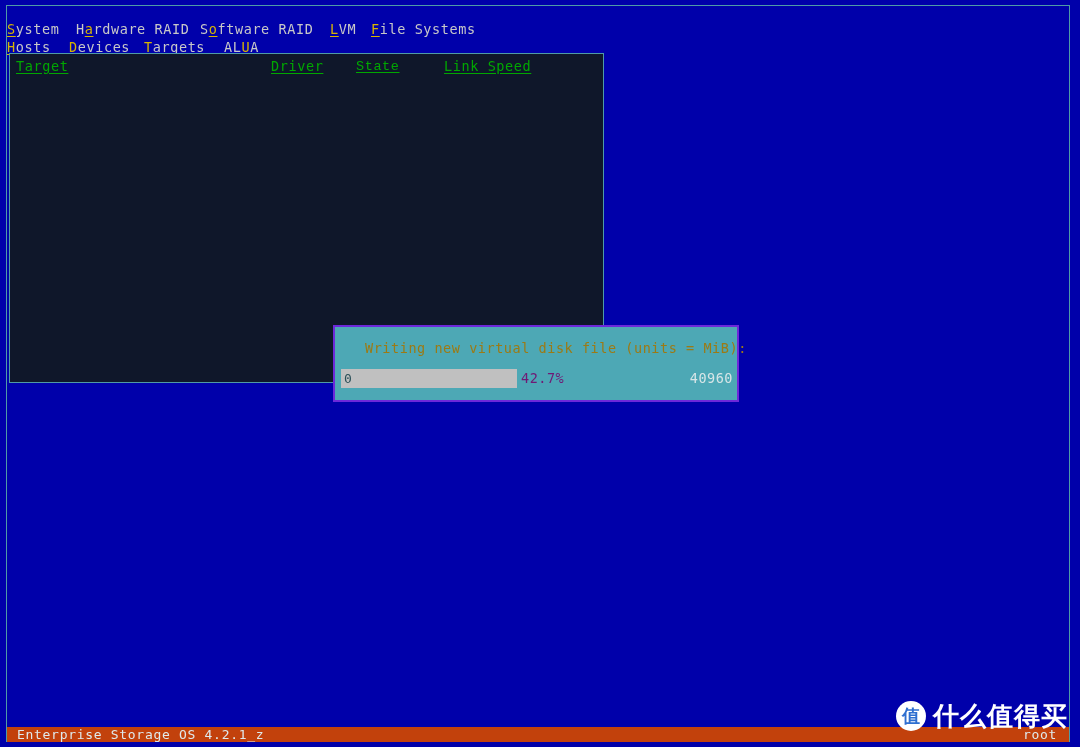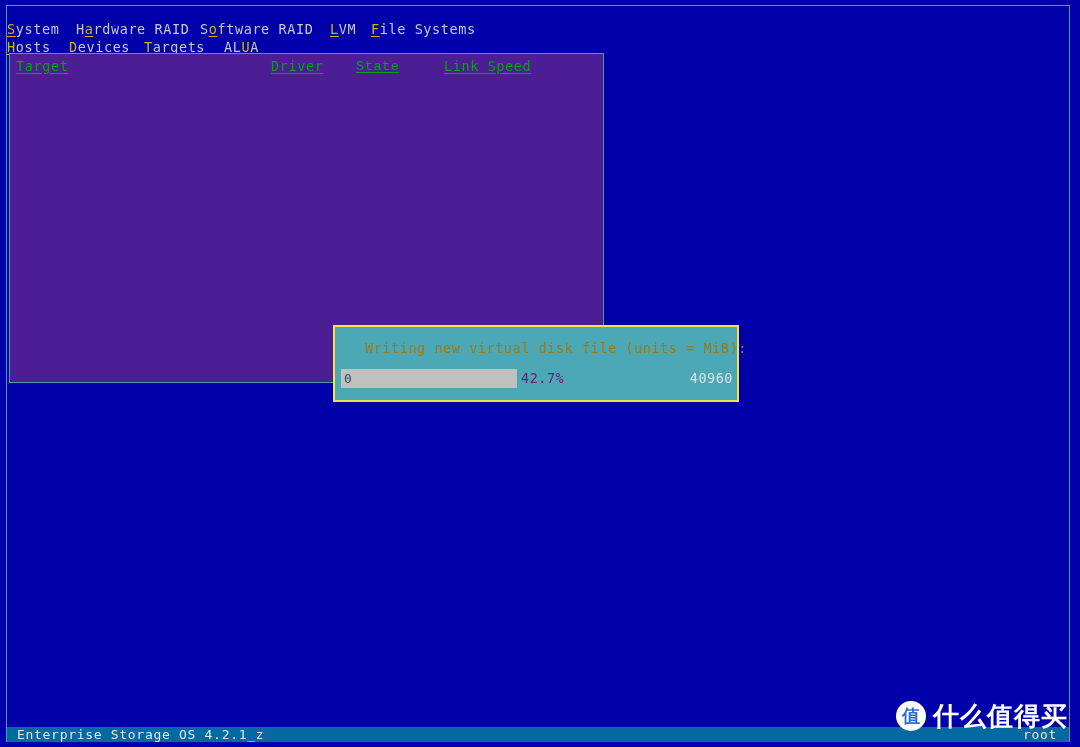--- a/index.html
+++ b/index.html
@@ -66,21 +66,21 @@
     color: #d8b500;
     text-decoration: underline;
     text-underline-offset: 2px;
   }
 
   
   .panel {
     position: absolute;
     border: 1px solid #4f9ba6;
     box-sizing: border-box;
-    background: #4c1d95;
+    background: #0f172a;
   }
   #panel-targets {
     left: 9px; top: 53px;
     width: 595px; height: 330px;
   }
   #panel-sessions {
     left: 9px; top: 397px;
     width: 603px; height: 327px;
   }
 
@@ -94,21 +94,21 @@
     text-underline-offset: 2px;
     cursor: default;
   }
 
   
   #progress-dialog {
     position: absolute;
     left: 333px; top: 325px;
     width: 406px; height: 77px;
     background: #4da8b5;
-    border: 2px solid #fde047;
+    border: 2px solid #6d28d9;
     box-sizing: border-box;
     z-index: 40;
   }
   #dialog-title {
     position: absolute;
     left: 30px; top: 15px;
     white-space: pre;
     color: #9c7a14;
     font-size: 13.5px;
     letter-spacing: 0.55px;
@@ -153,21 +153,21 @@
     font-size: 13.5px;
     letter-spacing: 0.5px;
     cursor: default;
   }
 
   
   #statusbar {
     position: absolute;
     left: 7px; top: 727px;
     width: 1062px; height: 15px;
-    background: #0369a1;
+    background: #c2410c;
   }
   #status-text {
     position: absolute;
     left: 10px; top: 1px;
     color: #dfeaec;
     font-size: 13px;
     letter-spacing: 0.7px;
     white-space: pre;
     cursor: default;
   }

